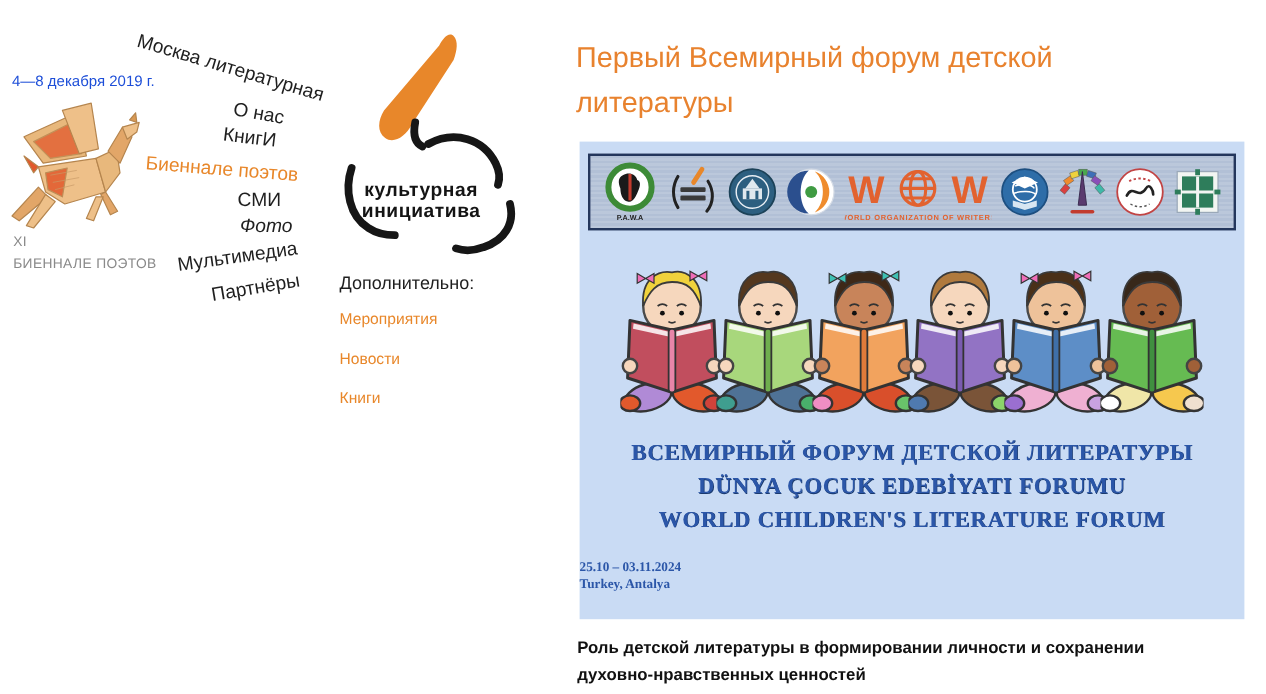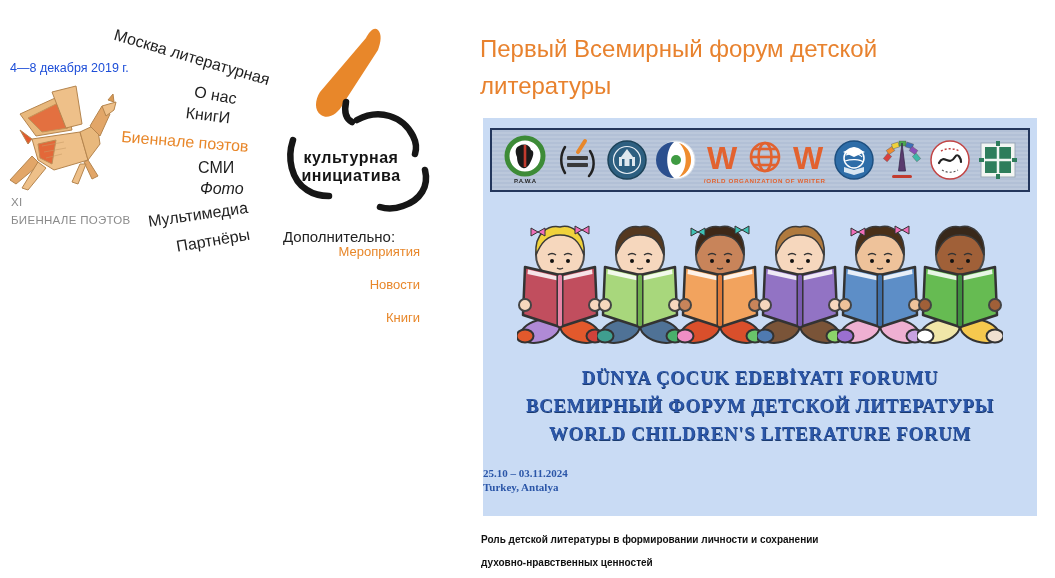--- a/index.html
+++ b/index.html
@@ -23,21 +23,21 @@
   .m5 { left:200px; top:180px;font-style:italic; }
   .m6 { left:147px; top:213px; transform:rotate(-8deg); }
   .m7 { left:175px; top:238px; transform:rotate(-9.5deg); }
 
   
   .ci-logo { position:absolute; left:283px; top:22px; }
   .ci-text { font-family:"Liberation Sans", sans-serif; font-weight:bold; font-size:16px; fill:#141414; letter-spacing:.5px; }
 
   
   .additional-heading { position:absolute; left:283px; top:228px; font-size:15px; color:#1f1f1f; }
-  .additional-links { position:absolute; left:283px; top:244px; width:137px; text-align:right; }
+  .additional-links { position:absolute; left:283px; top:258px; width:137px; text-align:left; }
   .additional-links a { display:block; color:#e8872a; font-size:13px; text-decoration:none; margin-bottom:18px; cursor:pointer; }
 
   
   .page-title { position:absolute; left:480px; top:30px; width:460px; font-size:24px; line-height:37px; color:#e8822e; }
 
   .banner { position:absolute; left:483px; top:118px; width:554px; height:398px; background:#c9dbf4; }
   .logo-strip { position:absolute; left:7px; top:10px; right:7px; height:64px;
     background:#b2c0d6;
     background-image:repeating-linear-gradient(0deg, rgba(255,255,255,.12) 0 2px, transparent 2px 4px);
     border:2px solid #23365c; display:flex; align-items:center; justify-content:space-between; padding:0 10px; }
@@ -46,21 +46,21 @@
   .kids-row { position:absolute; left:0; right:0; top:100px; display:flex; justify-content:center; }
   .kids-row svg { margin:0 -3px; }
 
   .banner-titles { position:absolute; left:0; right:0; top:246px; text-align:center;
     font-family:"Liberation Serif", serif; font-weight:bold; color:#2b56a8;
     text-shadow:0.5px 0.5px 0 #1a3a6e; }
   .banner-titles .line { font-size:19px; letter-spacing:.6px; line-height:28px; }
   .banner-dates { position:absolute; left:0; right:0; top:348px; text-align:left;
     font-family:"Liberation Serif", serif; font-weight:bold; color:#2b56a8; font-size:11px; line-height:14px; }
 
-  .caption { position:absolute; left:481px; top:528px; width:520px; font-size:10px; font-weight:bold; color:#111; line-height:23px; }
+  .caption { position:absolute; left:481px; top:528px; width:520px; font-size:14px; font-weight:bold; color:#111; line-height:23px; }
 
   .tiny-caps { font-weight:bold; fill:#e2622f; }
 </style>
 </head>
 <body>
 
 <div id="canvas">
 
   <div class="date-label">4—8 декабря 2019 г.</div>
 
@@ -359,22 +359,22 @@
     <path d="M43,57 L78,49 L80,97 L43,109 Z" fill="#66bb52" stroke="#333" stroke-width="2.5" stroke-linejoin="round"></path>
     <path d="M43,59 L11,51.5 L10.5,56 L43,63 Z" fill="#fff" opacity="0.85"></path>
     <path d="M43,59 L75,51.5 L75.5,56 L43,63 Z" fill="#fff" opacity="0.85"></path>
     <rect x="40.2" y="56" width="5.6" height="53" rx="2.5" fill="#3f8f3f" stroke="#333" stroke-width="1.5"></rect>
     <circle cx="8" cy="87" r="6" fill="#a06038" stroke="#444" stroke-width="2"></circle>
     <circle cx="78" cy="87" r="6" fill="#a06038" stroke="#444" stroke-width="2"></circle>
   </svg>
       </div>
 
     <div class="banner-titles">
+      <div class="line">ВСЕМИРНЫЙ ФОРУМ ДЕТСКОЙ ЛИТЕРАТУРЫ</div>
       <div class="line">DÜNYA ÇOCUK EDEBİYATI FORUMU</div>
-      <div class="line">ВСЕМИРНЫЙ ФОРУМ ДЕТСКОЙ ЛИТЕРАТУРЫ</div>
       <div class="line">WORLD CHILDREN'S LITERATURE FORUM</div>
     </div>
     <div class="banner-dates">
       <div>25.10 – 03.11.2024</div>
       <div>Turkey, Antalya</div>
     </div>
   </div>
 
   <div class="caption">
     <div>Роль детской литературы в формировании личности и сохранении</div>

